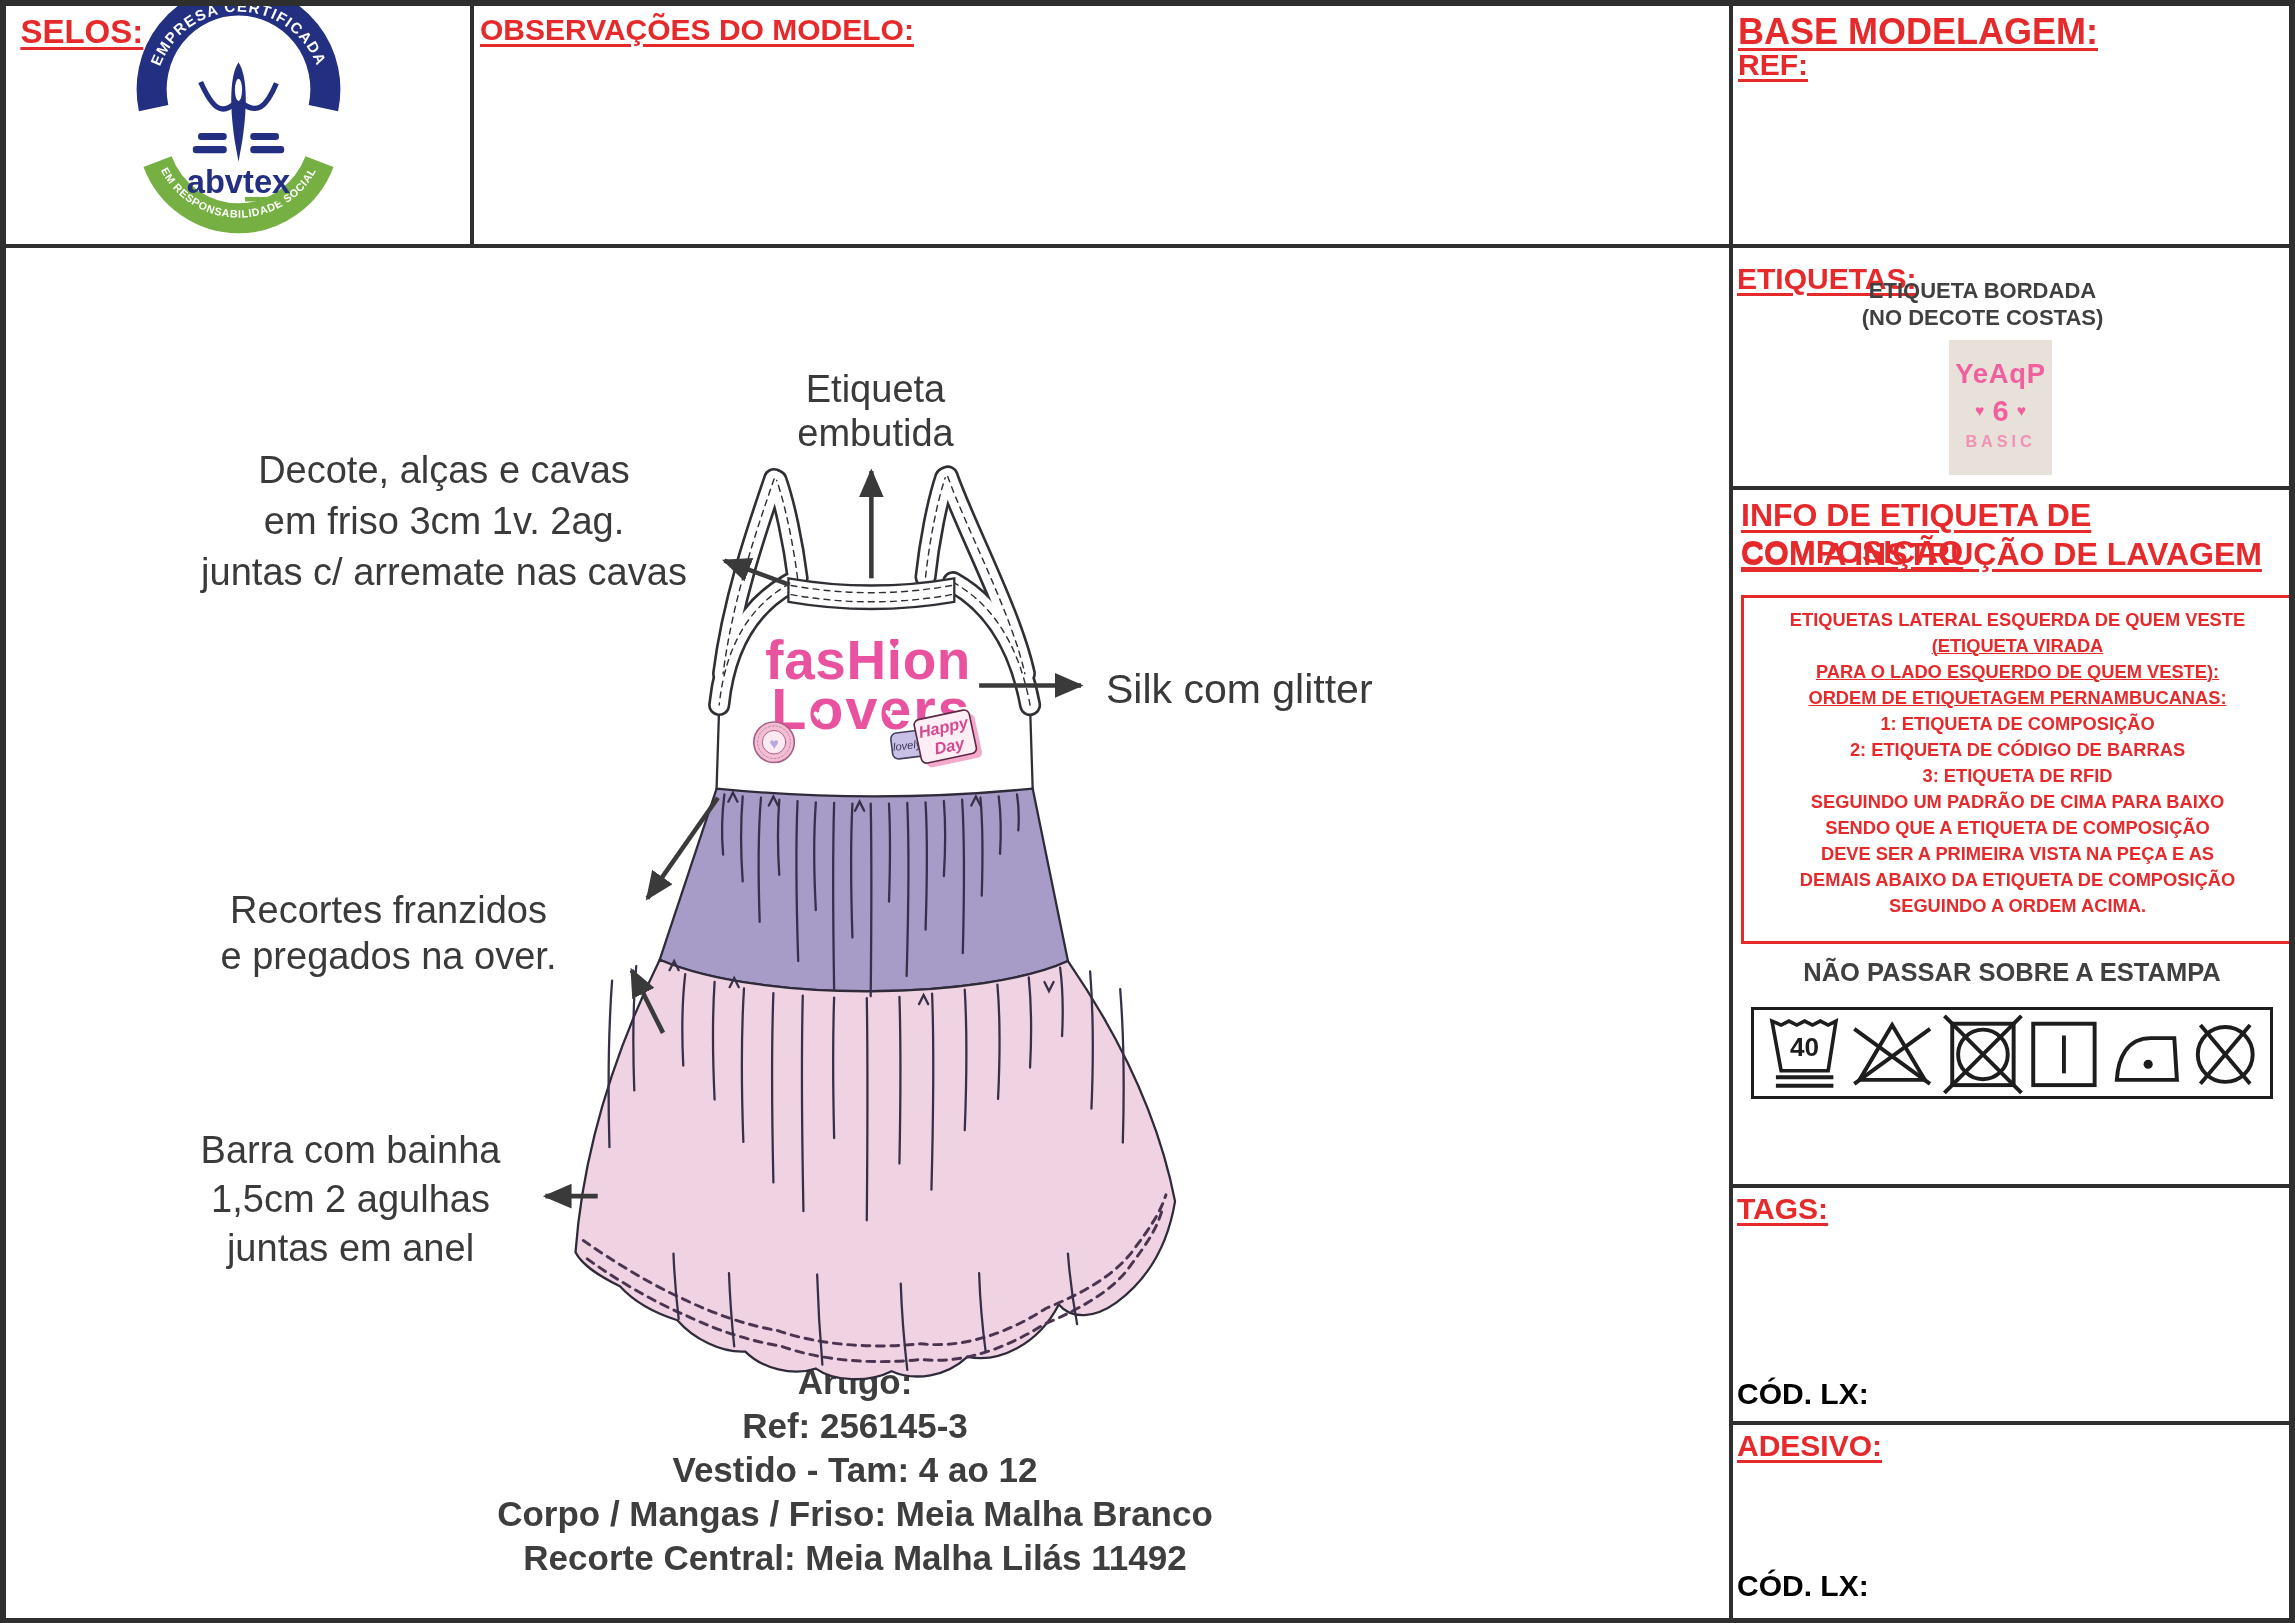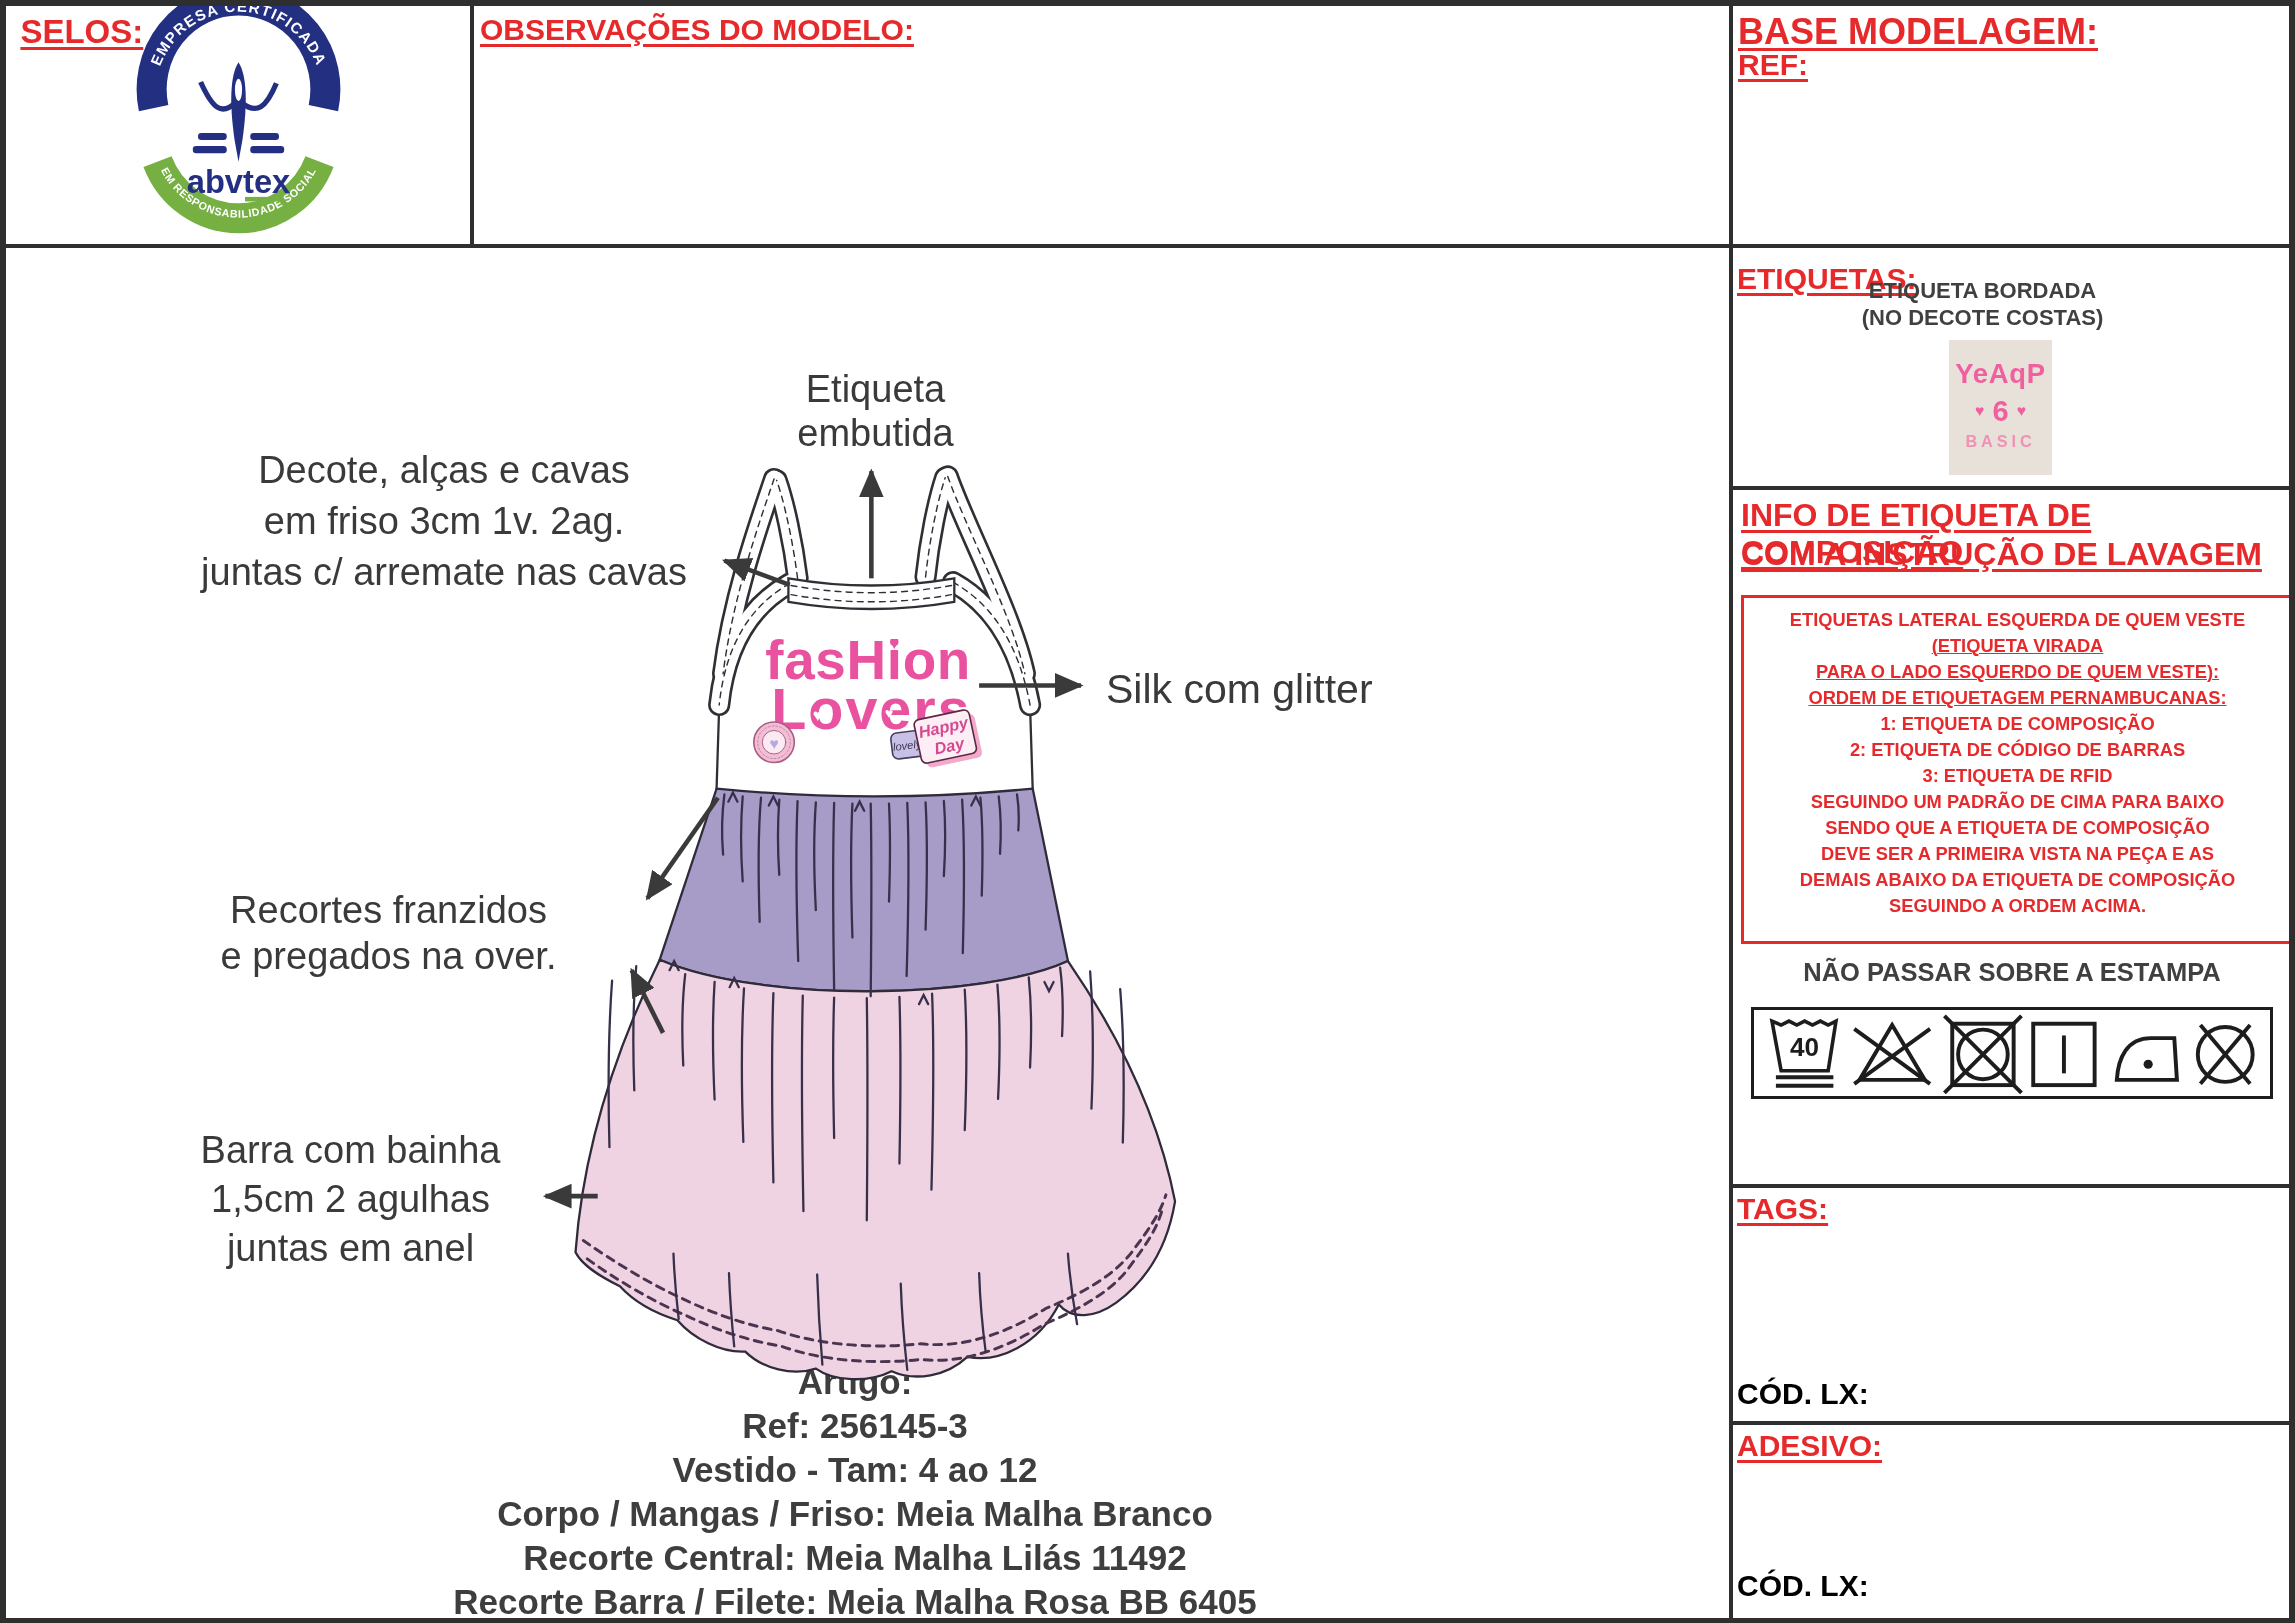--- a/index.html
+++ b/index.html
@@ -101,21 +101,20 @@
     <div>1,5cm 2 agulhas</div>
     <div>juntas em anel</div>
   </div>
 
   <div class="abs artigo" style="left:261px;top:1354px;width:1176px;">
     <div>Artigo:</div>
     <div>Ref: 256145-3</div>
     <div>Vestido - Tam: 4 ao 12</div>
     <div>Corpo / Mangas / Friso: Meia Malha Branco</div>
     <div>Recorte Central: Meia Malha Lilás 11492</div>
-    <div>Recorte Barra / Filete: Meia Malha Rosa BB 6405</div>
   </div>
 
   <svg width="2295" height="1624" viewBox="0 0 3514 2486" style="pointer-events:none;">
     <defs>
       <marker id="ah" markerUnits="userSpaceOnUse" markerWidth="46" markerHeight="38" refX="40" refY="19" orient="auto">
         <path d="M44,19 L0,0 L0,38 Z" fill="#3a3a3a"></path>
       </marker>
       <path id="tp-top" d="M238,186 A128,128 0 1 1 474,186" fill="none"></path>
       <path id="tp-bot" d="M225,218 A134,134 0 0 0 487,218" fill="none"></path>
     </defs>

